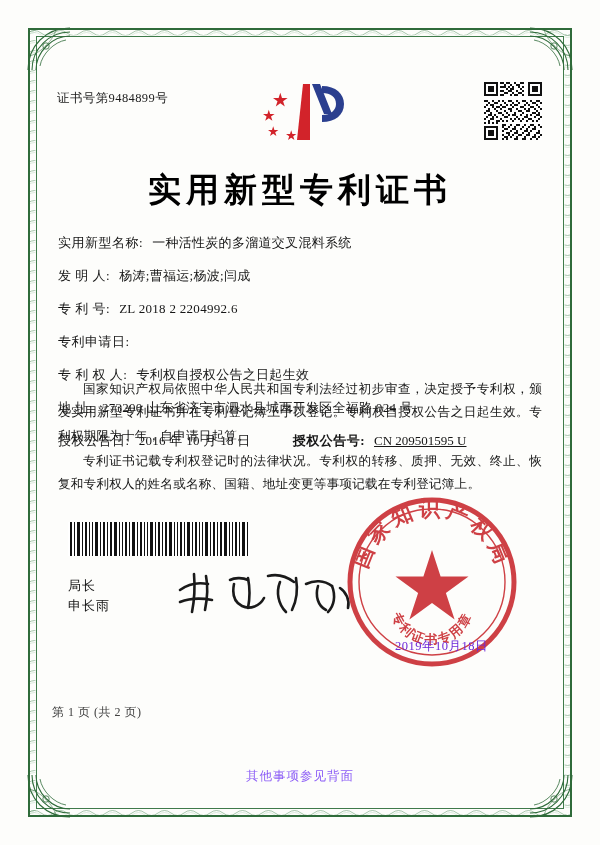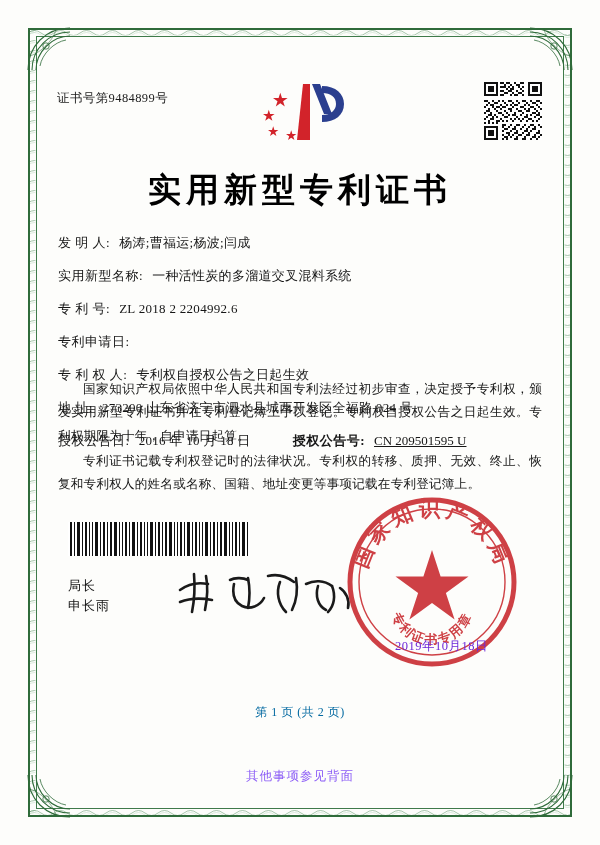--- a/index.html
+++ b/index.html
@@ -219,23 +219,22 @@
     font-size: 12.5px;
     color: #6d28d9;
     letter-spacing: 0.5px;
   }
 
   .page-no {
     position: absolute;
     top: 648px;
     left: 0;
     width: 100%;
-    text-align: center;
     font-size: 12px;
-    color: #0369a1;
+    color: #404040;
     letter-spacing: 0.5px;
   }
 
   .footer-note {
     position: absolute;
     top: 768px;
     left: 0;
     width: 600px;
     text-align: center;
     font-size: 12.5px;
@@ -523,27 +522,27 @@
             <rect x="6" y="20" width="1" height="1"></rect>
         </g>
       </svg>
     </div>
 
     <div class="title">实用新型专利证书</div>
 
     <div class="fields">
 
       <div class="row">
+        <span class="lbl">实用新型名称:</span>
+        <span class="val">一种活性炭的多溜道交叉混料系统</span>
+      </div>
+
+      <div class="row">
         <span class="lbl">发 明 人:</span>
         <span class="val">杨涛;曹福运;杨波;闫成</span>
-      </div>
-
-      <div class="row">
-        <span class="lbl">实用新型名称:</span>
-        <span class="val">一种活性炭的多溜道交叉混料系统</span>
       </div>
 
       <div class="row">
         <span class="lbl">专 利 号:</span>
         <span class="val">ZL 2018 2 2204992.6</span>
       </div>
 
       <div class="row">
         <span class="lbl">专利申请日:</span>
       </div>

